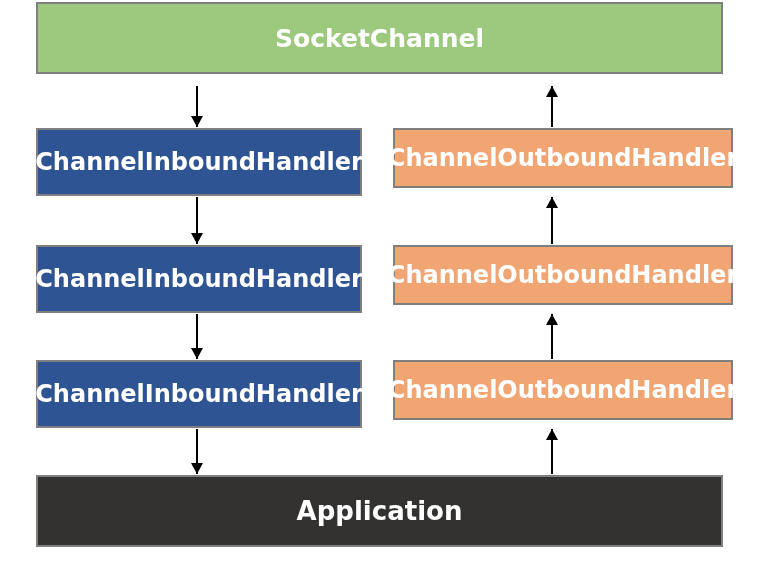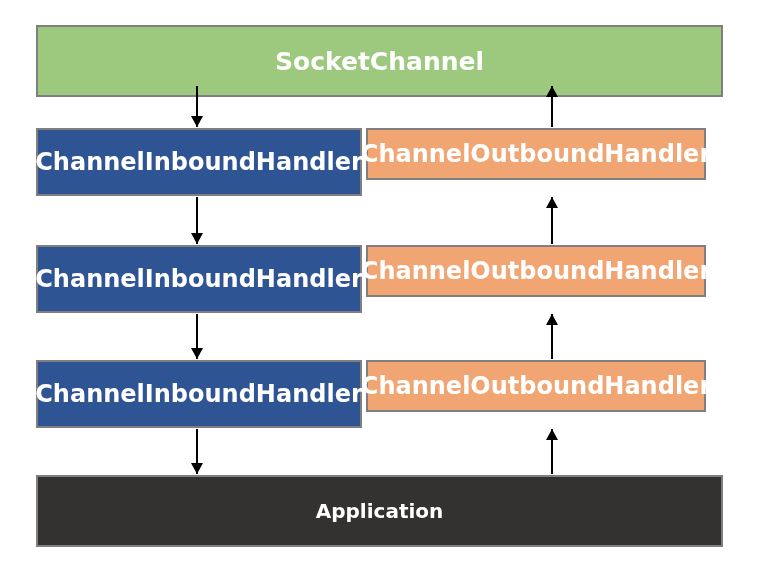--- a/index.html
+++ b/index.html
@@ -25,24 +25,24 @@
     border:2px solid var(--border);
     display:flex;
     align-items:center;
     justify-content:center;
     color:var(--text);
     font-weight:bold;
     font-size:24px;
     white-space:nowrap;
     letter-spacing:0px;
   }
-  #socket   { left:36px; top:25px;  width:687px; height:72px; background:var(--socket-fill); font-size:25px; }
-  #app      { left:36px; top:475px; width:687px; height:72px; background:var(--application-fill); font-size:20px; }
+  #socket   { left:36px; top:2px;  width:687px; height:72px; background:var(--socket-fill); font-size:25px; }
+  #app      { left:36px; top:475px; width:687px; height:72px; background:var(--application-fill); font-size:26px; }
   .inbound  { left:36px;  width:326px; height:68px; background:var(--inbound-fill);text-align:center; }
-  .outbound { left:366px; width:340px; height:52px; background:var(--outbound-fill);text-align:right; }
+  .outbound { left:393px; width:340px; height:60px; background:var(--outbound-fill);text-align:right; }
   .row1 { top:128px; }
   .row2 { top:245px; }
   .row3 { top:360px; }
 
   .arrow { position:absolute; width:12px; }
   .arrow .line {
     position:absolute; left:5px; top:0; bottom:0; width:2px;
     background:var(--arrow);
   }
   .arrow .head {

